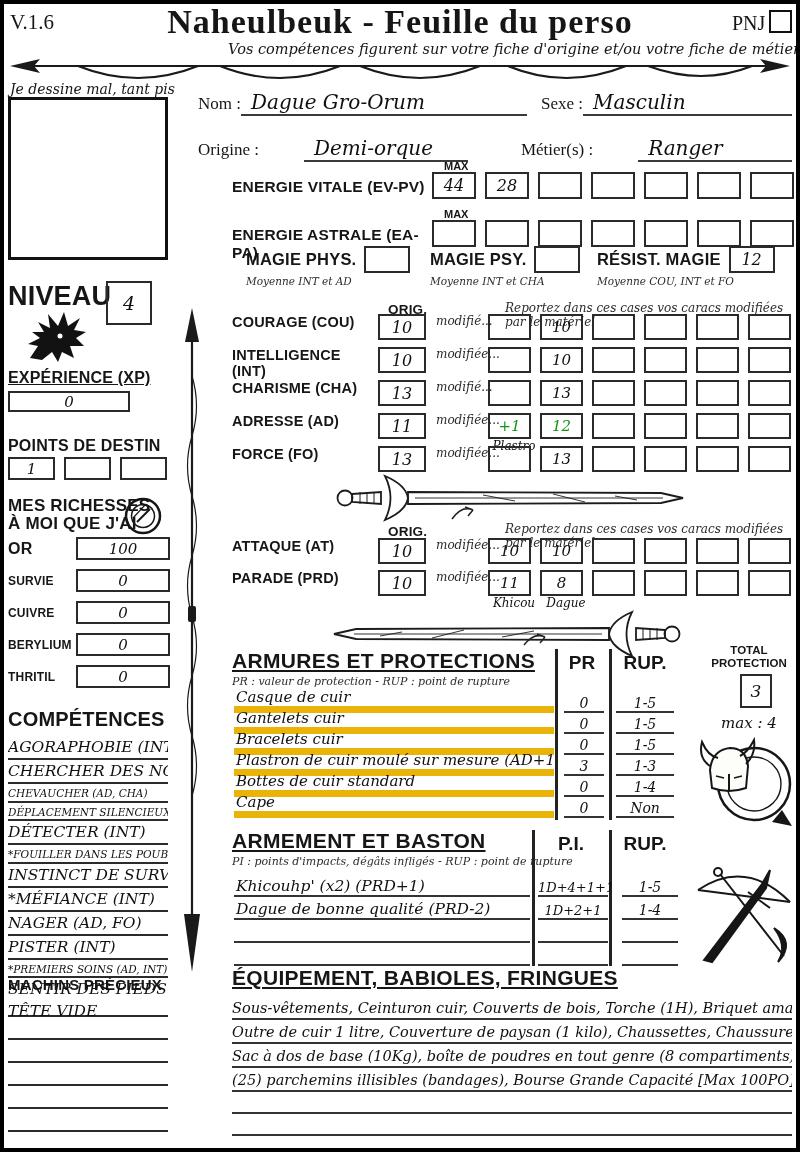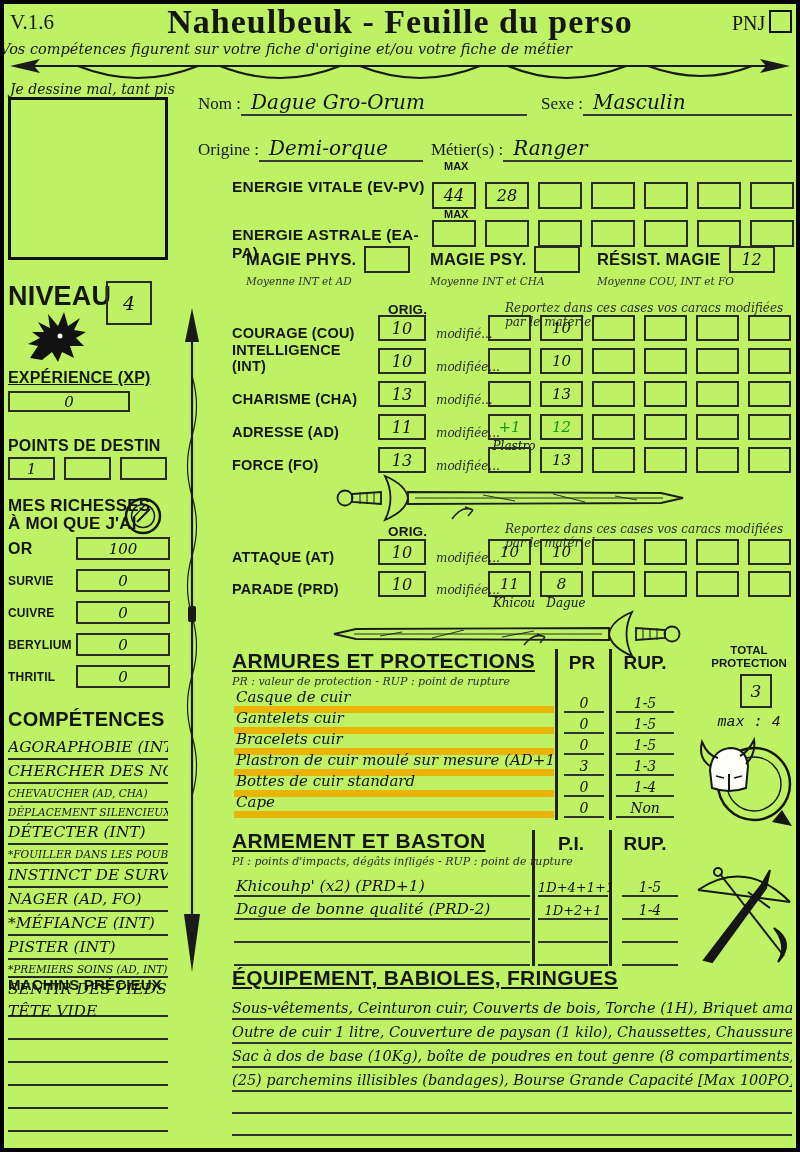--- a/index.html
+++ b/index.html
@@ -1,32 +1,32 @@
 <!DOCTYPE html>
 <html><head>
 <meta charset="utf-8">
 <style>
   html,body{margin:0;padding:0;background:#cfcfcf;}
-  .page{position:relative;width:800px;height:1152px;background:#bef264;overflow:hidden;
+  .page{position:relative;width:800px;height:1152px;background:#ffffff;overflow:hidden;
         font-family:"Liberation Sans",sans-serif;color:#161616;}
   .frame{position:absolute;inset:0;border:4px solid #000;pointer-events:none;z-index:50;}
   .abs{position:absolute;}
   .head{font-weight:700;letter-spacing:0.2px;}
   .hand{font-family:"DejaVu Serif",serif;font-style:italic;color:#101010;}
   .scriptnote{font-family:"DejaVu Serif",serif;font-style:italic;color:#2b2b2b;}
   .seriflab{font-family:"Liberation Serif",serif;}
   .wbox{border:2px solid #2a2a2a;box-sizing:border-box;display:flex;align-items:center;justify-content:center;background:transparent;}
   .val16{font-size:16px;} .val15{font-size:15px;}
 
   
   .version{left:10px;top:10px;font-family:"Liberation Serif",serif;font-size:21px;}
   .title{left:0;right:0;top:3px;text-align:center;font-family:"Liberation Serif",serif;font-weight:700;font-size:34px;letter-spacing:1px;}
   .pnj-label{left:732px;top:12px;font-family:"Liberation Serif",serif;font-size:20px;}
   .pnj-box{left:769px;top:10px;width:23px;height:23px;border:2.5px solid #111;box-sizing:border-box;}
-  .subtitle{left:0;right:0;top:41px;text-align:left;font-family:"DejaVu Serif",serif;font-style:italic;font-size:14.5px;}
+  .subtitle{left:0;right:0;top:41px;text-align:right;font-family:"DejaVu Serif",serif;font-style:italic;font-size:14.5px;}
 
   
   .portrait-caption{left:10px;top:81px;font-family:"DejaVu Serif",serif;font-style:italic;font-size:14px;}
   .portrait{left:8px;top:97px;width:160px;height:163px;border:3px solid #111;box-sizing:border-box;}
   .niveau-label{left:8px;top:281px;font-size:27px;}
   .niveau-box{left:106px;top:281px;width:46px;height:44px;}
   .xp-label{left:8px;top:369px;font-size:16px;text-decoration:underline;}
   .xp-box{left:8px;top:391px;width:122px;height:21px;}
   .destin-label{left:8px;top:437px;font-size:16px;}
   .destin-boxes{left:8px;top:457px;display:flex;gap:9px;}
@@ -43,21 +43,21 @@
   .skill.lg{font-size:15.5px;height:22px;line-height:22px;}
   .skill.sm{font-size:10.5px;height:16.5px;line-height:18px;}
   .skill.noline{border-bottom:none;}
   .machins-label{left:8px;top:976px;font-size:15px;z-index:1;}
   .machins-lines{left:8px;top:994px;width:160px;}
   .mline{height:21px;border-bottom:2px solid #2b2b2b;}
 
   
   .id-row{display:flex;align-items:flex-end;}
   .id-row1{left:198px;top:90px;width:594px;}
-  .id-row2{left:198px;top:136px;width:594px;}
+  .id-row2{left:198px;top:136px;width:594px;gap:45px;}
   .id-label{font-family:"Liberation Serif",serif;font-size:17px;padding-bottom:2px;white-space:nowrap;}
   .id-value{border-bottom:2px solid #3a3a3a;font-size:20px;padding:0 6px 0 10px;white-space:nowrap;}
   .grow14{flex:1.4;} .grow1{flex:1;} .w148{width:148px;} .ml14{margin-left:14px;} .ml8{margin-left:8px;}
 
   
   .en-label{font-size:15.5px;width:200px;}
   .maxlab{font-size:11px;font-weight:700;}
   .en-boxes{display:flex;gap:9px;}
   .ebox{width:44px;height:27px;}
 
@@ -65,21 +65,21 @@
   .magic-block{position:absolute;top:246px;}
   .mb-top{display:flex;align-items:center;}
   .mlabel{font-size:16.5px;}
   .mbox{width:46px;height:27px;margin-left:8px;}
   .mnote{font-size:10.5px;margin-top:2px;}
 
   
   .origlab{font-size:13.5px;font-weight:700;}
   .repnote{font-size:12px;}
   .rows-wrap{width:562px;}
-  .srow{display:flex;align-items:flex-end;height:27px;margin-bottom:6px;position:relative;}
+  .srow{display:flex;align-items:flex-start;height:27px;margin-bottom:6px;position:relative;}
   .combat .srow{margin-bottom:5px;}
   .slabel{width:146px;font-size:14.5px;}
   .sorig{width:48px;height:26px;margin-right:6px;}
   .smod{width:56px;font-size:12px;box-sizing:border-box;padding-left:4px;}
   .sboxes{display:flex;gap:9px;}
   .sbox{width:43px;height:26px;}
   .scaption{position:absolute;top:26px;width:52px;text-align:center;font-size:12px;}
 
   
   .sec-title{font-size:21px;letter-spacing:0.3px;text-decoration:underline;}
@@ -206,22 +206,22 @@
 
   <div class="abs head comp-label">COMPÉTENCES</div>
   <div class="abs skills" id="skills-list">
       <div class="skill hand lg">AGORAPHOBIE (INT)</div>
       <div class="skill hand lg">CHERCHER DES NOISES</div>
       <div class="skill hand sm">CHEVAUCHER (AD, CHA)</div>
       <div class="skill hand sm">DÉPLACEMENT SILENCIEUX (AD)</div>
       <div class="skill hand lg">DÉTECTER (INT)</div>
       <div class="skill hand sm">*FOUILLER DANS LES POUBELLES</div>
       <div class="skill hand lg">INSTINCT DE SURVIE</div>
+      <div class="skill hand lg">*MÉFIANCE (INT)</div>
       <div class="skill hand lg">NAGER (AD, FO)</div>
-      <div class="skill hand lg">*MÉFIANCE (INT)</div>
       <div class="skill hand lg">PISTER (INT)</div>
       <div class="skill hand sm">*PREMIERS SOINS (AD, INT)</div>
       <div class="skill hand lg noline">SENTIR DES PIEDS</div>
       <div class="skill hand lg noline">TÊTE VIDE</div>
     </div>
   <div class="abs head machins-label">MACHINS PRÉCIEUX</div>
   <div class="abs machins-lines" id="machins-lines">
       <div class="mline"></div>
       <div class="mline"></div>
       <div class="mline"></div>
@@ -251,21 +251,21 @@
   </div>
   <div class="abs id-row id-row2">
     <span class="id-label">Origine :</span>
     <span class="id-value hand w148">Demi-orque</span>
     <span class="id-label ml8">Métier(s) :</span>
     <span class="id-value hand grow1">Ranger</span>
   </div>
 
   <div class="abs head en-label" style="left:232px;top:178px;">ENERGIE VITALE (EV-PV)</div>
   <div class="abs maxlab" style="left:444px;top:160px;">MAX</div>
-  <div class="abs en-boxes" style="left:432px;top:182px;border-radius:8px;" id="energy-boxes-0">
+  <div class="abs en-boxes" style="left:432px;top:172px;border-radius:8px;" id="energy-boxes-0">
       <div class="wbox ebox">
         <span class="hand val16">44</span>
       </div>
       <div class="wbox ebox">
         <span class="hand val16">28</span>
       </div>
       <div class="wbox ebox">
         <span class="hand val16"></span>
       </div>
       <div class="wbox ebox">
@@ -617,21 +617,21 @@
       </div>
     </div>
 
   <div class="abs tot-label" style="left:706px;top:644px;">
     <div>TOTAL</div>
     <div>PROTECTION</div>
   </div>
   <div class="abs wbox tot-box" style="left:740px;top:674px;">
       <span class="hand" style="font-size:17px">3</span>
     </div>
-  <div class="abs hand tot-max" style="left:706px;top:714px;font-family:Liberation Mono, monospace;">max : 4</div>
+  <div class="abs hand tot-max" style="left:706px;top:714px;">max : 4</div>
 
   <svg class="abs" style="left:694px;top:734px;" width="102" height="100" viewBox="0 0 102 100">
     <circle cx="60" cy="50" r="36" fill="none" stroke="#161616" stroke-width="2.5"></circle>
     <circle cx="60" cy="50" r="27" fill="none" stroke="#161616" stroke-width="1.4"></circle>
     <polygon points="88,76 98,92 78,88" fill="#161616"></polygon>
     <path d="M16,36 Q18,16 36,14 Q52,14 54,32 L52,54 Q35,60 18,54 Z" fill="#fdfdfa" stroke="#161616" stroke-width="2"></path>
     <path d="M16,32 Q4,24 8,8 Q14,22 24,24" fill="none" stroke="#161616" stroke-width="2"></path>
     <path d="M52,30 Q62,20 60,6 Q54,18 46,22" fill="none" stroke="#161616" stroke-width="2"></path>
     <line x1="35" y1="40" x2="35" y2="56" stroke="#161616" stroke-width="2"></line>
     <line x1="22" y1="42" x2="30" y2="44" stroke="#161616" stroke-width="1.4"></line>

